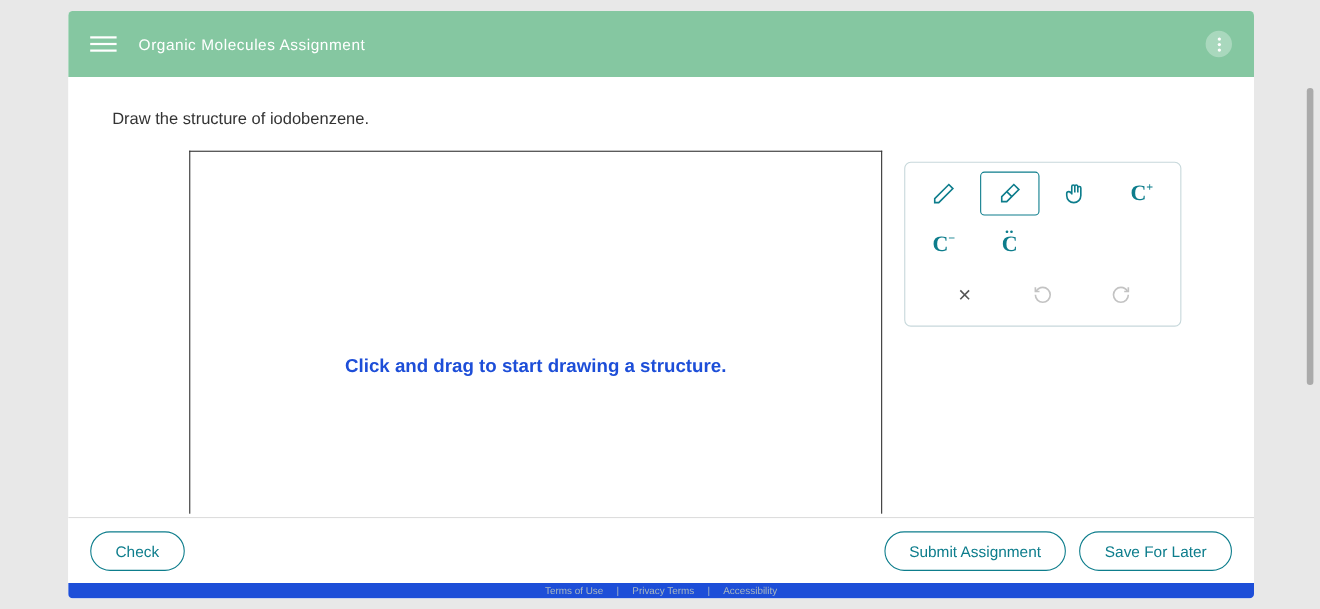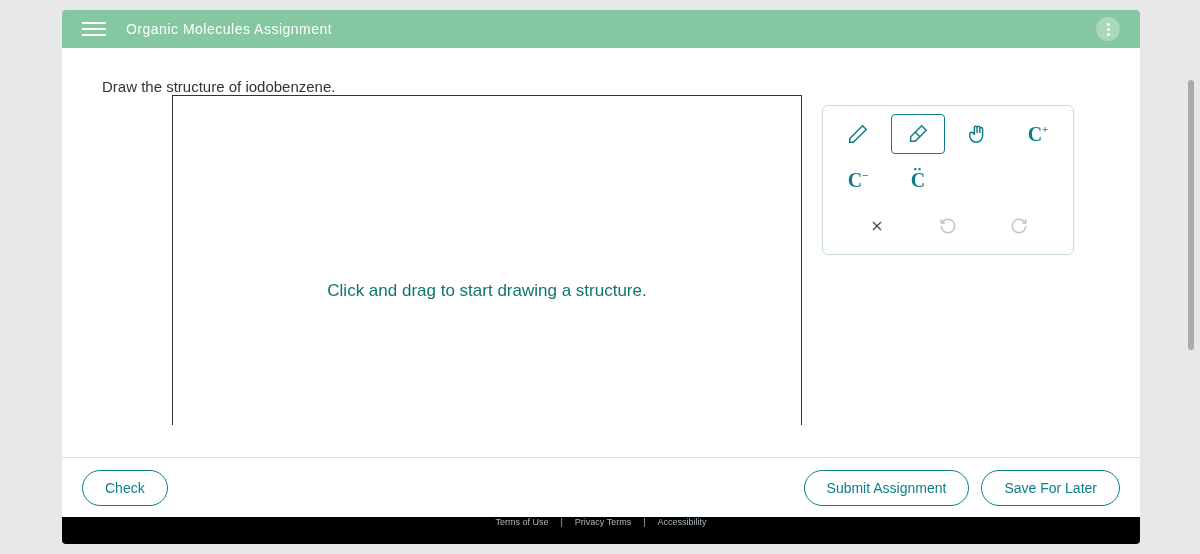--- a/index.html
+++ b/index.html
@@ -18,21 +18,21 @@
       width: 1078px;
       height: 534px;
       background: white;
       border-radius: 4px;
       display: flex;
       flex-direction: column;
       overflow: hidden;
     }
     .header {
       background: #85c7a1;
-      height: 38px;
+      height: 60px;
       display: flex;
       align-items: center;
       padding: 0 20px;
       justify-content: space-between;
       gap: 32px;
     }
     .header-left { display: flex; align-items: center; gap: 20px; }
     .hamburger {
       width: 24px; height: 24px;
       display: flex; flex-direction: column; justify-content: center; gap: 4px;
@@ -51,43 +51,44 @@
     .more-menu span { width: 3px; height: 3px; background: white; border-radius: 50%; }
     .content {
       flex: 1;
       padding: 30px 40px 10px 40px;
       position: relative;
       overflow: hidden;
     }
     .prompt {
       font-size: 15px;
       color: #333;
+      margin-bottom: 20px;
     }
     .drawing-area {
       position: relative;
       margin-left: 70px;
       width: 900px;
       height: 330px;
     }
     .canvas-box {
       position: absolute;
       left: 0;
       top: 0;
       width: 630px;
       height: 330px;
       border: 1px solid #333;
       border-bottom: none;
       display: flex;
       align-items: center;
       justify-content: center;
     }
     .canvas-placeholder {
-      color: #0f766e;
+      color: #1d4ed8;
       font-size: 17px;
-      font-weight: normal;
+      font-weight: bold;
       text-align: center;
       line-height: 1.5;
       padding-top: 60px;
     }
     .tool-panel {
       position: absolute;
       left: 650px;
       top: 10px;
       width: 252px;
       border: 1px solid #c7d8db;
@@ -149,23 +150,24 @@
       border-radius: 20px;
       border: 1.5px solid #0d7d8c;
       background: white;
       color: #0d7d8c;
       font-size: 14px;
       cursor: pointer;
       font-weight: 500;
     }
     .footer-right { display: flex; gap: 12px; }
     .legal-bar {
-      height: 27px;
-      background: #000000;
-      display: flex;
+      height: 14px;
+      background: #1d4ed8;
+      display: flex;
+      align-items: center;
       justify-content: center;
       gap: 12px;
       font-size: 9px;
       color: #aab8c0;
       overflow: hidden;
     }
     .legal-bar span { white-space: nowrap; }
     .scroll-indicator {
       position: absolute;
       right: 6px;

